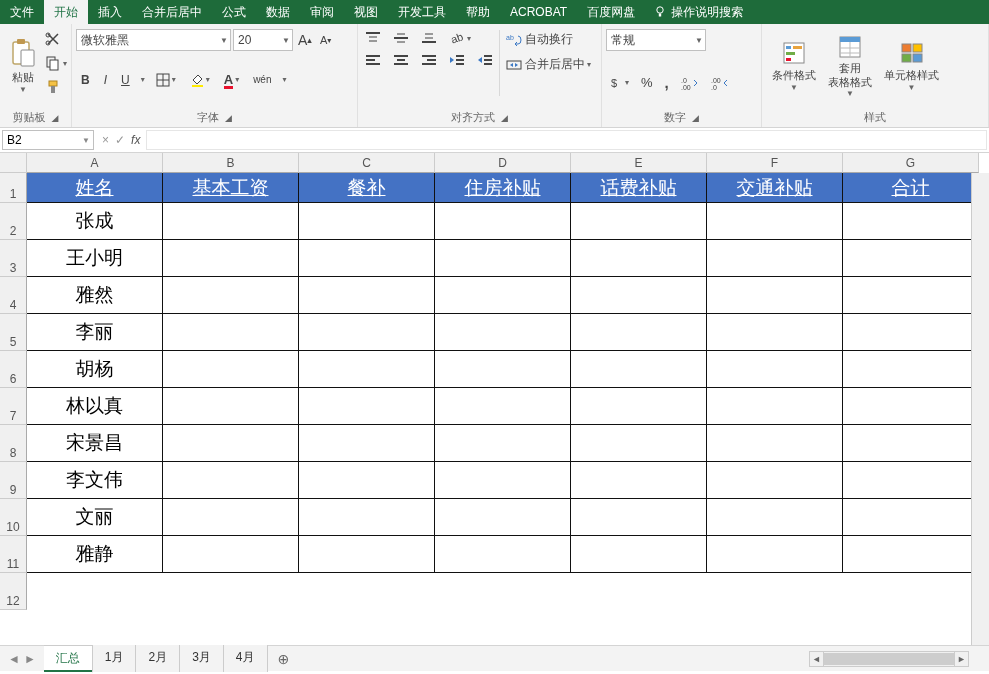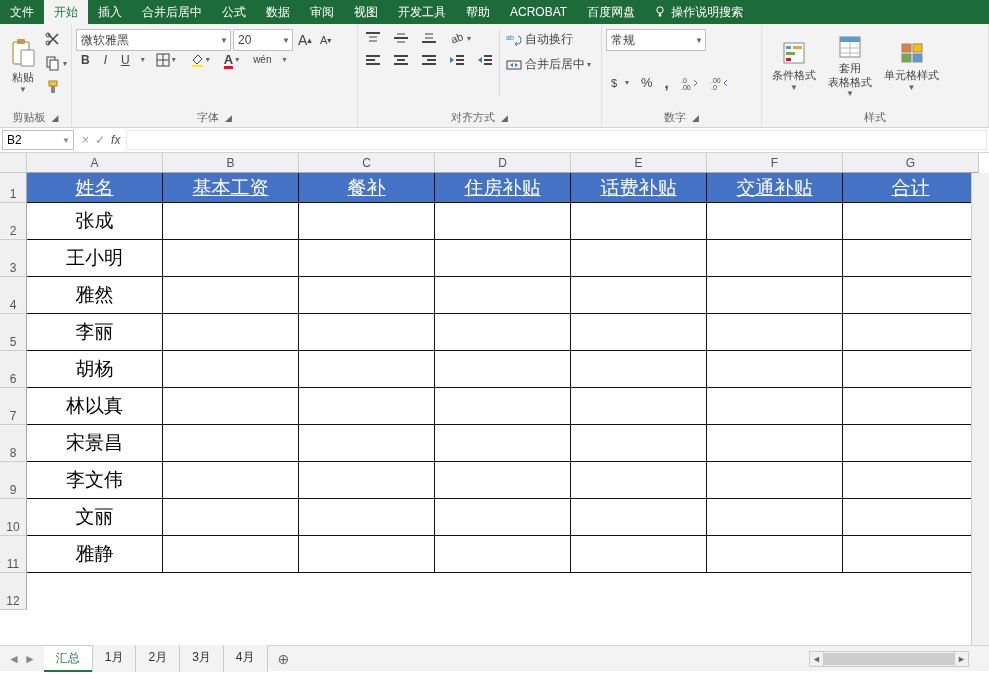--- a/index.html
+++ b/index.html
@@ -29,21 +29,21 @@
 .combo { border: 1px solid #c0c0c0; background: #fff; height: 22px; padding: 0 16px 0 4px; font-size: 12px; display: flex; align-items: center; position: relative; }
 .combo .arrow { position: absolute; right: 2px; font-size: 8px; color: #666; }
 .font-name { width: 155px; }
 .font-size { width: 60px; }
 .num-format { width: 100px; }
 
 .sep-v { width: 1px; background: #d8d8d8; height: 66px; margin: 4px 3px; }
 
 
 .formula-bar { display: flex; align-items: stretch; border-bottom: 1px solid #d4d4d4; height: 25px; background:#fff; }
-.name-box { width: 72px; border: 1px solid #c0c0c0; margin: 2px; display: flex; align-items: center; padding: 0 4px; font-size: 12px; background:#fff; position:relative;}
+.name-box { width: 92px; border: 1px solid #c0c0c0; margin: 2px; display: flex; align-items: center; padding: 0 4px; font-size: 12px; background:#fff; position:relative;}
 .name-box .arrow { position:absolute; right:3px; font-size:8px; color:#888;}
 .fb-btns { display: flex; align-items: center; gap: 6px; padding: 0 6px; color: #999; font-size: 12px;}
 .fb-input { flex: 1; display: flex; align-items: center; padding: 0 4px; font-size: 12px; border:1px solid #e6e6e6; margin:2px 2px 2px 0; background:#fff;}
 
 
 .sheet-area { position: relative; height: calc(674px - 24px - 104px - 25px - 26px - 3px); overflow: hidden; background:#fff;}
 .corner { position: absolute; left: 0; top: 0; width: 27px; height: 20px; background: #f0f0f0; border-right: 1px solid #ccc; border-bottom: 1px solid #ccc; }
 .col-headers { position: absolute; left: 27px; top: 0; height: 20px; display: flex; }
 .col-h { width: 136px; background: #f0f0f0; border-right: 1px solid #ccc; border-bottom: 1px solid #aaa; text-align: center; font-size: 12px; color: #555; line-height: 20px; }
 .row-headers { position: absolute; left: 0; top: 20px; width: 27px; }
@@ -146,21 +146,21 @@
           </span>
       </div>
     </div>
     <div class="ribbon-group-label">
         <span>剪贴板</span>
         <span class="dialog-launcher">◢</span>
       </div>
   </div>
 
   <div class="ribbon-group" style="width:286px">
-    <div class="ribbon-group-content col" style="gap:0;padding-top:3px">
+    <div class="ribbon-group-content col" style="gap:20px;padding-top:3px">
       <div class="row">
         <div class="combo font-name">
             <span>微软雅黑</span>
             <span class="arrow">▼</span>
           </div>
         <div class="combo font-size">
             <span>20</span>
             <span class="arrow">▼</span>
           </div>
         <span class="btn-sm" style="font-size:14px">A<sup style="font-size:9px">▴</sup></span>

